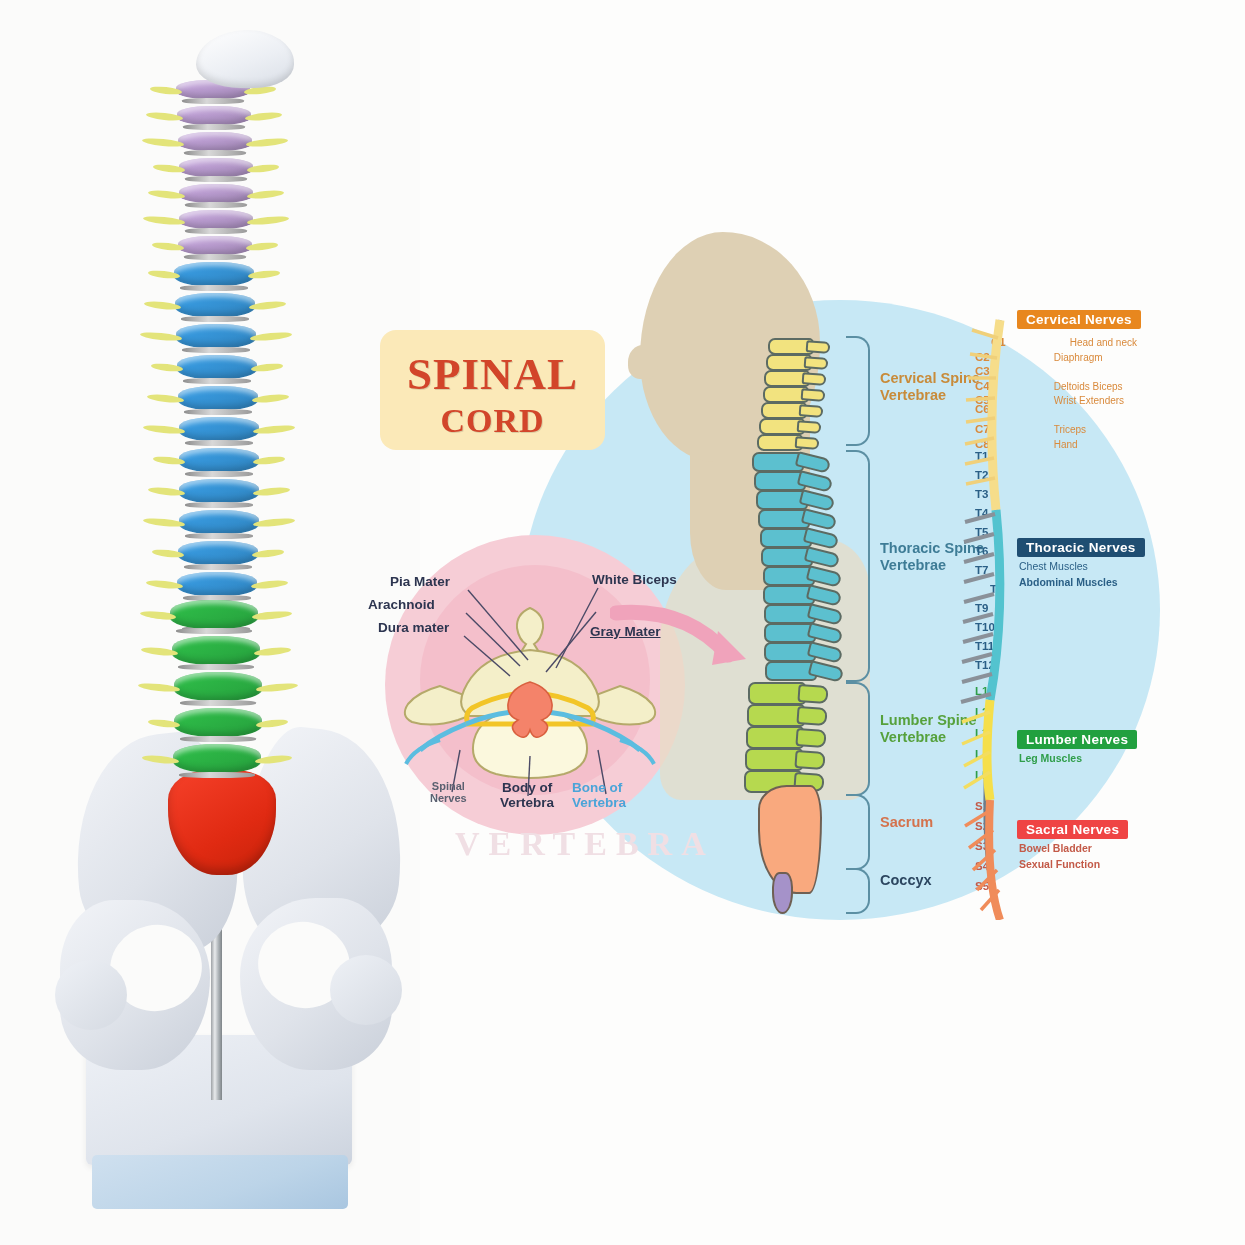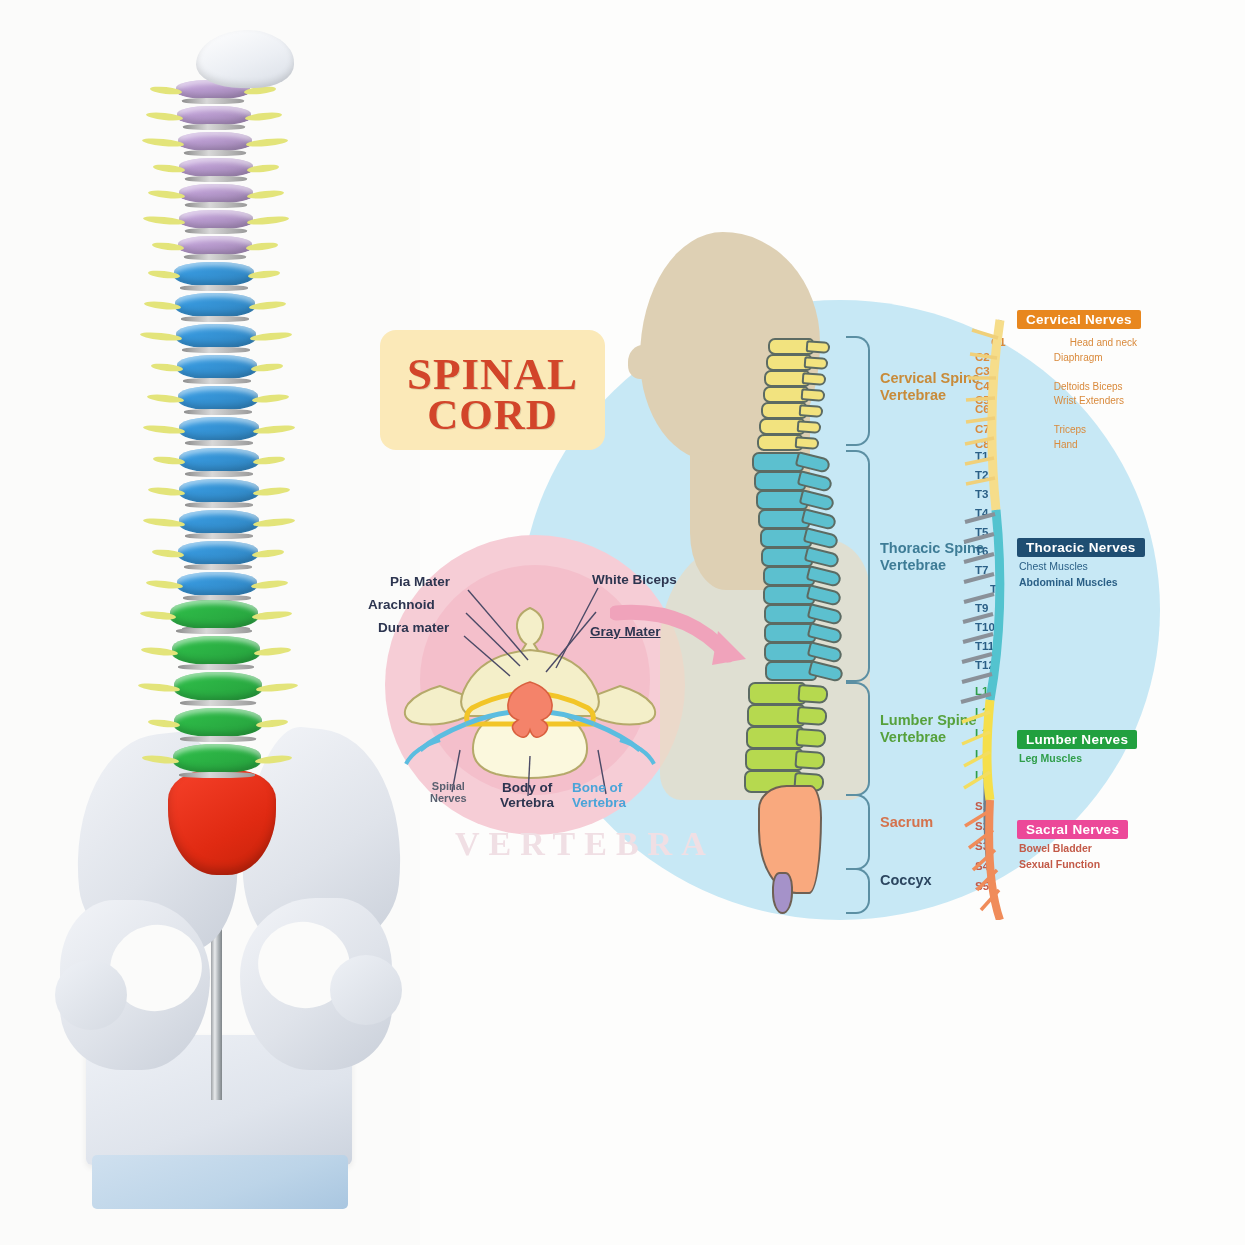--- a/index.html
+++ b/index.html
@@ -31,21 +31,21 @@
   
   #info-panel{position:absolute;left:360px;top:0;width:885px;height:1245px;}
   #blue-circle{position:absolute;left:160px;top:300px;width:640px;height:620px;border-radius:50%;background:#c7e8f5;}
   #pink-circle{position:absolute;left:25px;top:535px;width:300px;height:300px;border-radius:50%;background:#f6cdd6;}
   #pink-circle2{position:absolute;left:60px;top:565px;width:230px;height:230px;border-radius:50%;background:#f4bfcb;}
 
   #title-card{position:absolute;left:20px;top:330px;width:225px;height:120px;background:#fbe9b8;border-radius:16px;}
   #title-card .t{position:absolute;left:0;right:0;text-align:center;font-family:"Liberation Serif",serif;font-weight:bold;color:#d2452a;letter-spacing:1px;
      text-shadow:1px 1px 0 rgba(0,0,0,.12);}
   #title-l1{top:18px;font-size:45px;}
-  #title-l2{top:60px;font-size:43px;}
+  #title-l2{top:72px;font-size:34px;}
 
   #head{position:absolute;left:280px;top:232px;width:180px;height:230px;background:#ded0b4;
      border-radius:46% 54% 38% 42%/55% 48% 52% 45%;}
   #neck{position:absolute;left:330px;top:400px;width:120px;height:190px;background:#ded0b4;border-radius:0 0 40% 30%;}
   #torso{position:absolute;left:300px;top:540px;width:210px;height:260px;background:#e7dcc6;border-radius:40% 20% 10% 10%;opacity:.75;}
   #nose{position:absolute;left:268px;top:345px;width:30px;height:34px;background:#ded0b4;border-radius:50% 10% 40% 40%;}
   .vert-ill{position:absolute;border:2.2px solid #5c6b63;border-radius:6px;}
   .cerv{background:#f2e37f;}
   .thor{background:#5cc0cf;}
   .lumb{background:#b6d94f;}
@@ -352,21 +352,21 @@
         <div class="nrow" style="left: 0px; top: 311px; color: rgb(42, 95, 134);"><span>T10</span></div>
         <div class="nrow" style="left: 0px; top: 330px; color: rgb(42, 95, 134);"><span>T11</span></div>
         <div class="nrow" style="left: 0px; top: 349px; color: rgb(42, 95, 134);"><span>T12</span></div>
         <div class="nerve-badge" style="left: 42px; top: 420px; background: rgb(33, 160, 63);">Lumber Nerves</div>
         <div class="nerve-sub" style="left: 44px; top: 442px; color: rgb(47, 158, 74); font-weight: bold;">Leg Muscles</div>
         <div class="nrow" style="left: 0px; top: 375px; color: rgb(47, 158, 74);"><span>L1</span></div>
         <div class="nrow" style="left: 0px; top: 396px; color: rgb(47, 158, 74);"><span>L2</span></div>
         <div class="nrow" style="left: 0px; top: 417px; color: rgb(47, 158, 74);"><span>L3</span></div>
         <div class="nrow" style="left: 0px; top: 438px; color: rgb(47, 158, 74);"><span>L4</span></div>
         <div class="nrow" style="left: 0px; top: 459px; color: rgb(47, 158, 74);"><span>L5</span></div>
-        <div class="nerve-badge" style="left: 42px; top: 510px; background: #ec4899;">Sacral Nerves</div>
+        <div class="nerve-badge" style="left: 42px; top: 510px; background: #ef4444;">Sacral Nerves</div>
         <div class="nerve-sub" style="left: 44px; top: 532px; color: rgb(195, 90, 72); font-weight: bold;">Bowel  Bladder</div>
         <div class="nerve-sub" style="left: 44px; top: 548px; color: rgb(195, 90, 72); font-weight: bold;">Sexual Function</div>
         <div class="nrow" style="left: 0px; top: 490px; color: rgb(195, 90, 72);"><span>S1</span></div>
         <div class="nrow" style="left: 0px; top: 510px; color: rgb(195, 90, 72);"><span>S2</span></div>
         <div class="nrow" style="left: 0px; top: 530px; color: rgb(195, 90, 72);"><span>S3</span></div>
         <div class="nrow" style="left: 0px; top: 550px; color: rgb(195, 90, 72);"><span>S4</span></div>
         <div class="nrow" style="left: 0px; top: 570px; color: rgb(195, 90, 72);"><span>S5</span></div>
       </div>
     <svg id="nerve-cord" style="position:absolute;left:600px;top:300px;width:90px;height:620px;">
       <path d="M40 20 q-14 90 -4 190 q10 100 -6 190 q-12 140 4 200" fill="none" stroke="#6b7c8c" stroke-width="3"></path>

